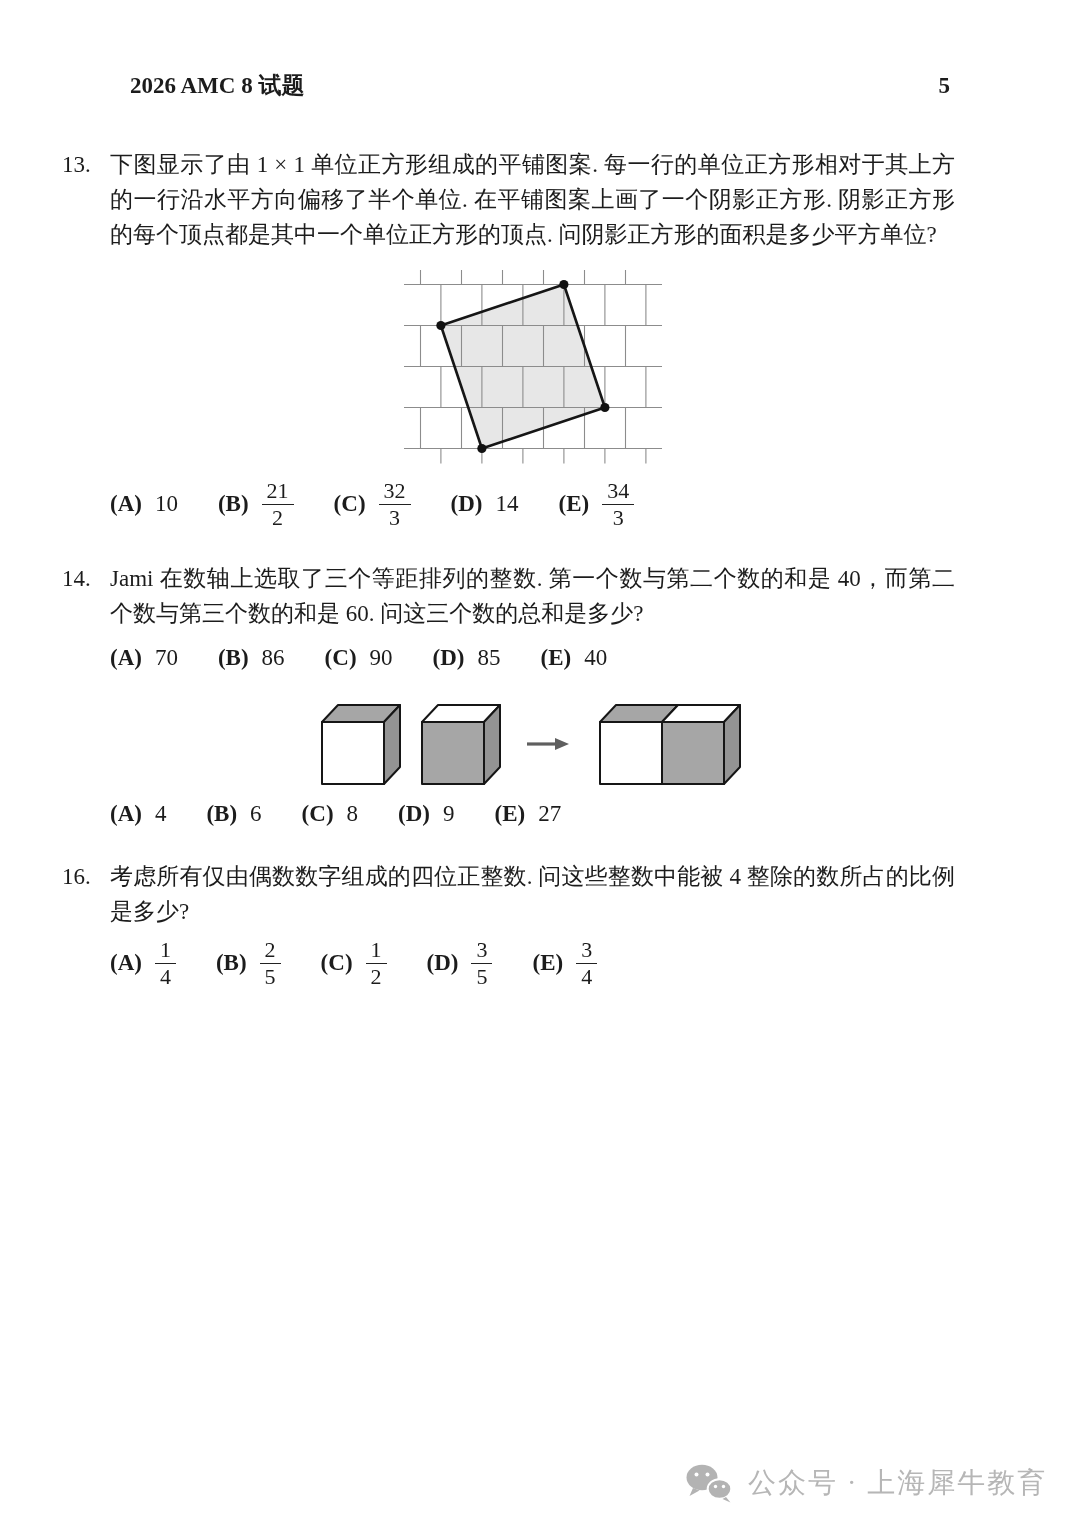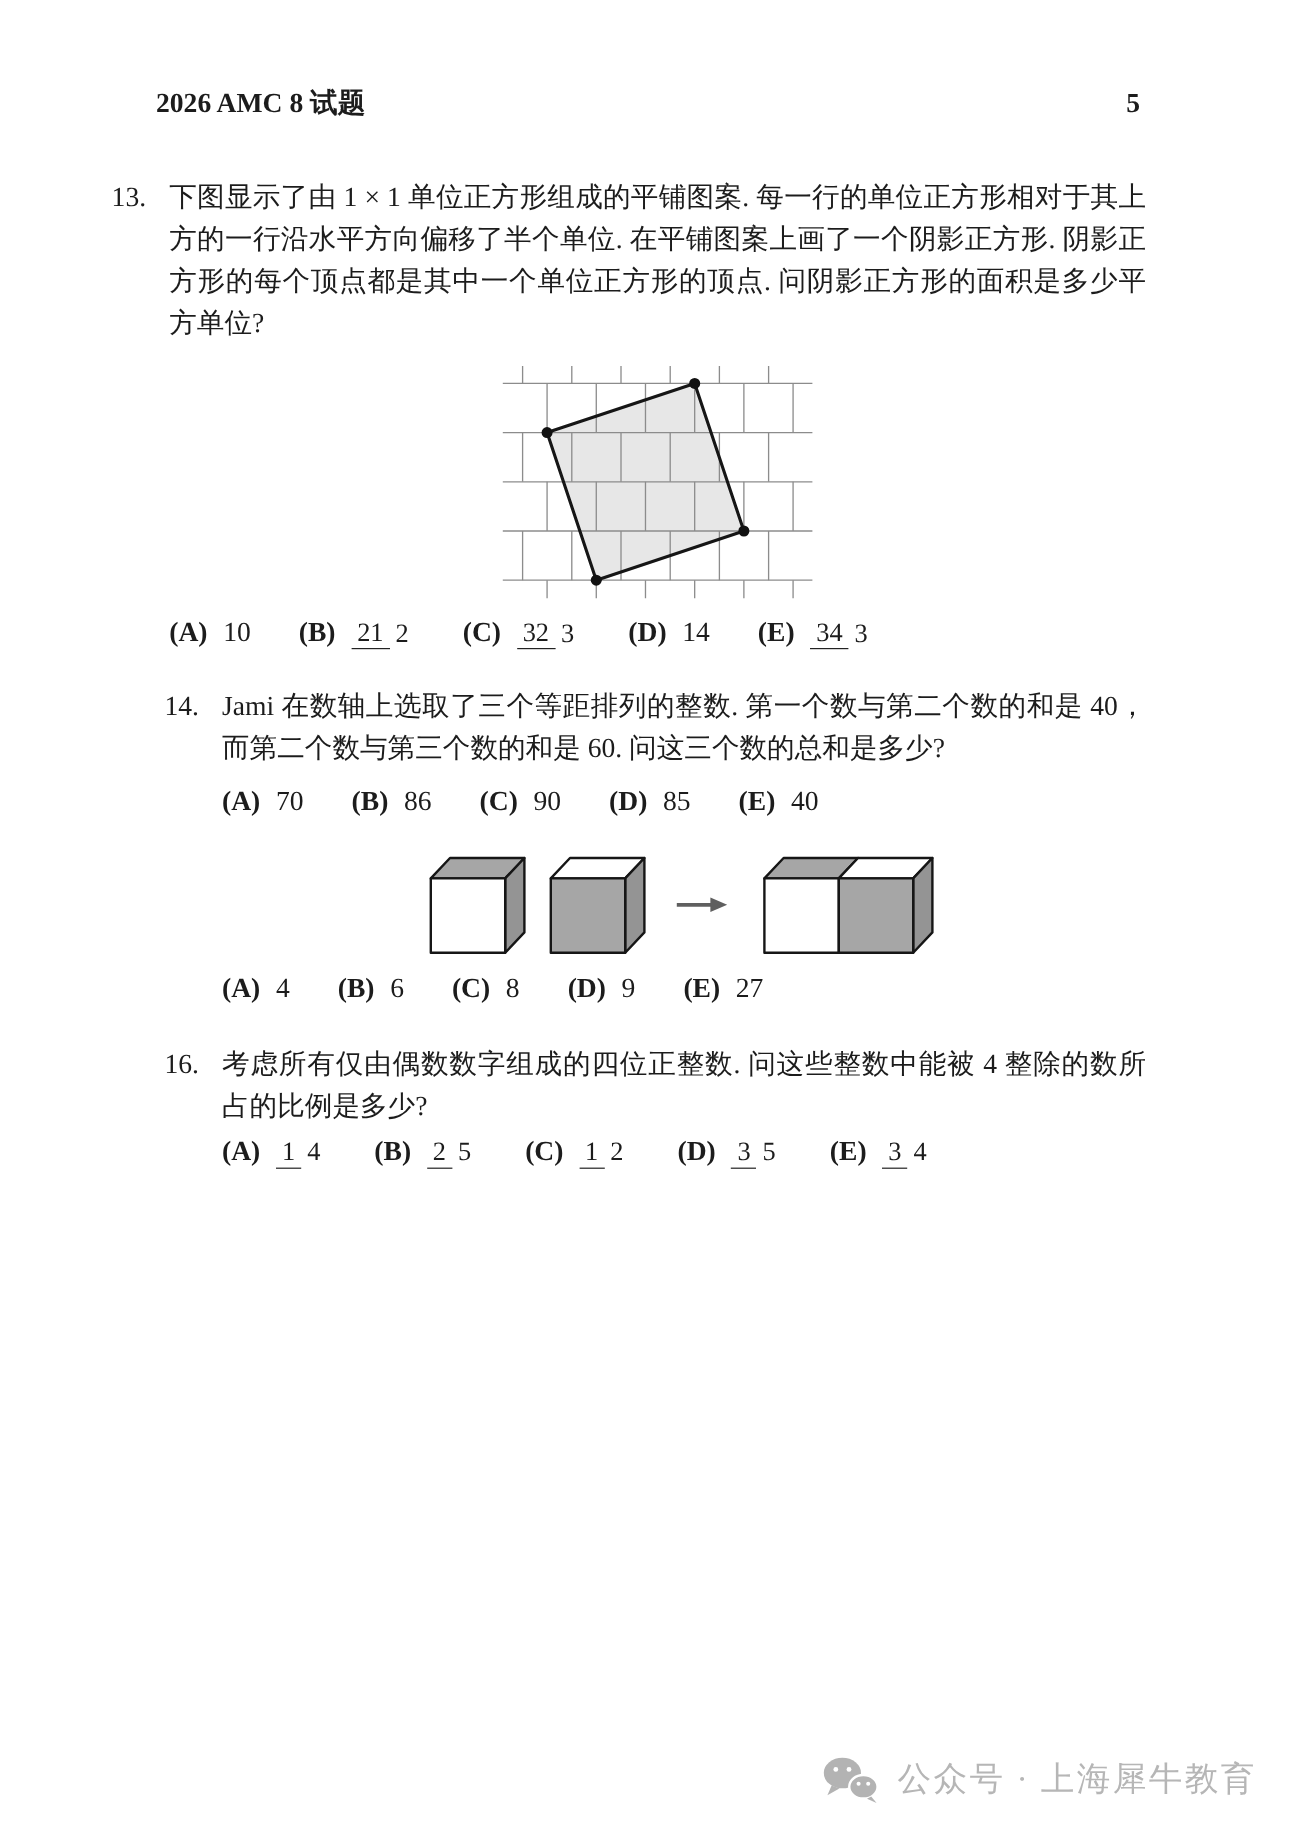--- a/index.html
+++ b/index.html
@@ -11,39 +11,39 @@
     font-family:"Liberation Serif","DejaVu Serif",serif;
     color:#1c1c1c;
   }
   
   .header{
     display:flex;justify-content:space-between;align-items:baseline;
     padding:70px 130px 0 130px;
     font-size:23px;font-weight:bold;
   }
   
-  .content{padding:0 125px 0 93px;}
+  .content{padding:0 125px 0 62px;}
   .question{margin-top:46px;}
-  .question + .question{margin-top:30px;margin-left:44px;}
+  .question + .question{margin-top:30px;}
   .qrow{display:flex;align-items:flex-start;}
   .qnum{flex:0 0 48px;font-size:23px;line-height:35px;}
   .qtext{flex:1;margin:0;font-size:23px;line-height:35px;text-align:justify;}
   
   .figwrap{text-align:center;margin:14px 0 6px 48px;}
   .cubes-row{display:flex;align-items:center;justify-content:center;margin:10px 0 4px 48px;}
   .cubes-row .gap-s{margin-left:16px;}
   .cubes-row .gap-m{margin-left:22px;}
   .cubes-row .gap-l{margin-left:28px;}
   
   .choices{margin-top:14px;margin-left:48px;font-size:23px;display:flex;align-items:center;flex-wrap:wrap;}
   .choices.tight{margin-top:8px;}
   .choice{display:inline-flex;align-items:center;margin-right:40px;}
   .clabel{font-weight:bold;margin-right:13px;white-space:nowrap;}
   .cval{white-space:nowrap;}
-  .frac{display:inline-flex;flex-direction:row;align-items:center;line-height:1.18;font-size:22px;}
+  .frac{display:inline-flex;flex-direction:column;align-items:center;line-height:1.18;font-size:22px;}
   .fnum{padding:0 5px;border-bottom:1.7px solid #222;}
   .fden{padding:0 5px;}
   
   .footer{
     position:absolute;left:684px;bottom:24px;
     display:flex;align-items:center;gap:14px;
     font-family:Liberation Serif, serif;
     font-size:28px;letter-spacing:2px;color:#b6b6b6;
   }
 </style>

